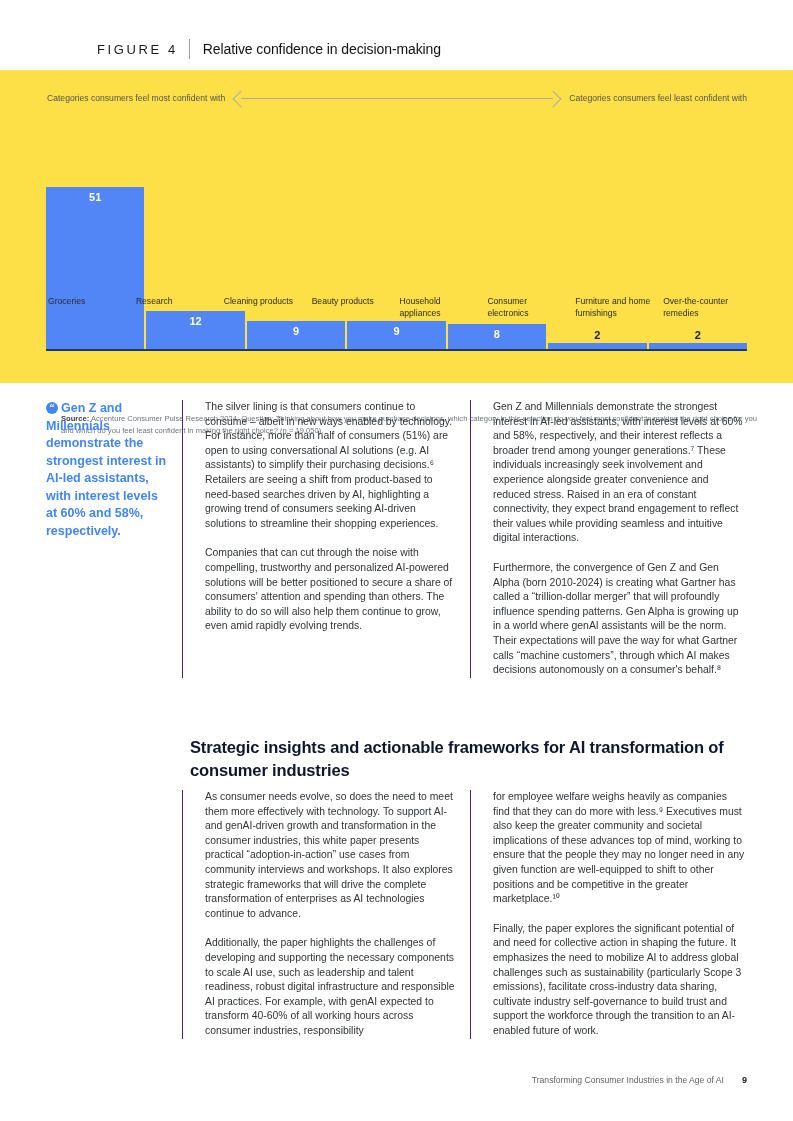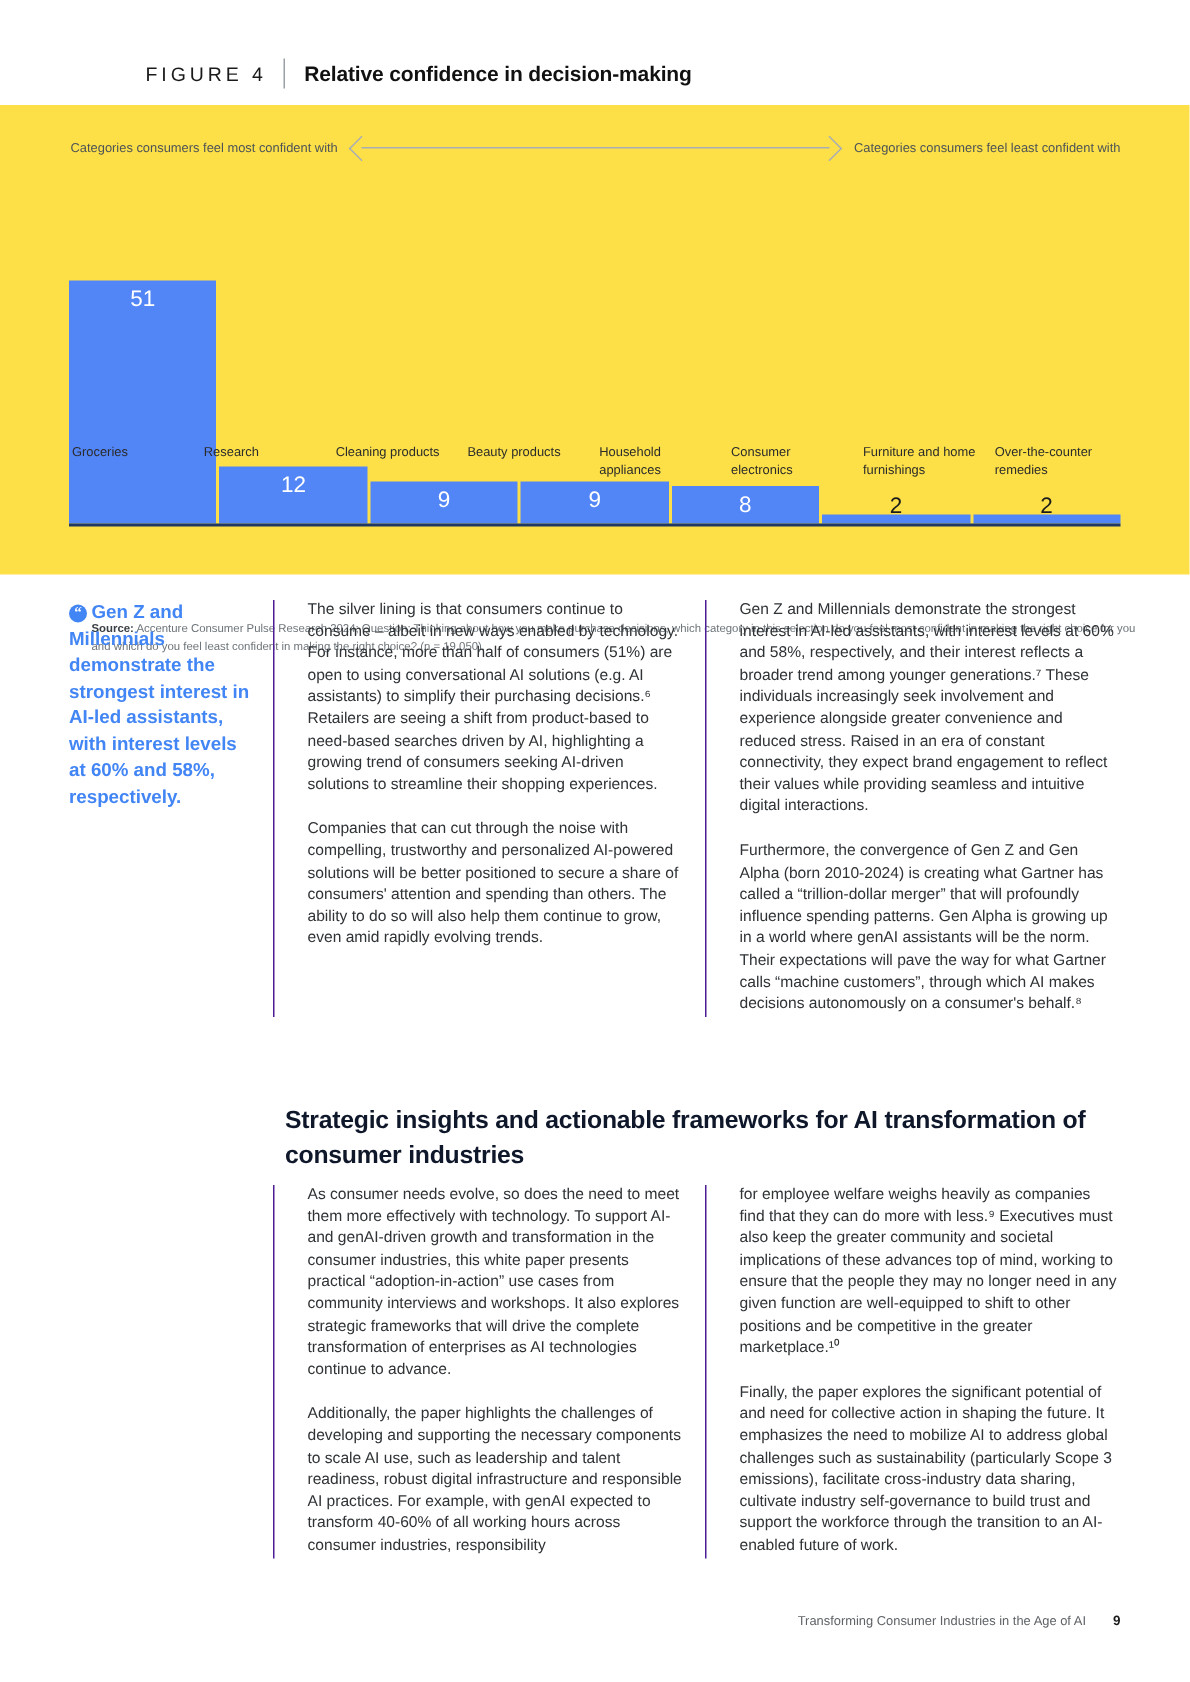--- a/index.html
+++ b/index.html
@@ -32,21 +32,21 @@
     font-weight: 400;
   }
   .fig-rule {
     width: 1px;
     height: 20px;
     background: #9aa0a6;
     margin: 0 13px 0 11px;
   }
   .fig-title {
     font-size: 14px;
-    font-weight: 700;
+    font-weight: 400;
     color: #111111;
     letter-spacing: -0.1px;
   }
 
   
   .panel {
     position: absolute;
     left: 0;
     top: 70px;
     width: 793px;
@@ -118,22 +118,22 @@
   .bar {
     width: 100%;
     background: #5285f5;
     position: relative;
     display: flex;
     justify-content: center;
   }
   .bar .val {
     position: absolute;
     top: 4px;
-    font-size: 15px;
-    font-weight: 400;
+    font-size: 11px;
+    font-weight: 700;
     color: #ffffff;
   }
   .bar.small .val {
     top: -14px;
     color: #1b1b1b;
   }
   .baseline {
     position: absolute;
     left: 0;
     bottom: 0;

